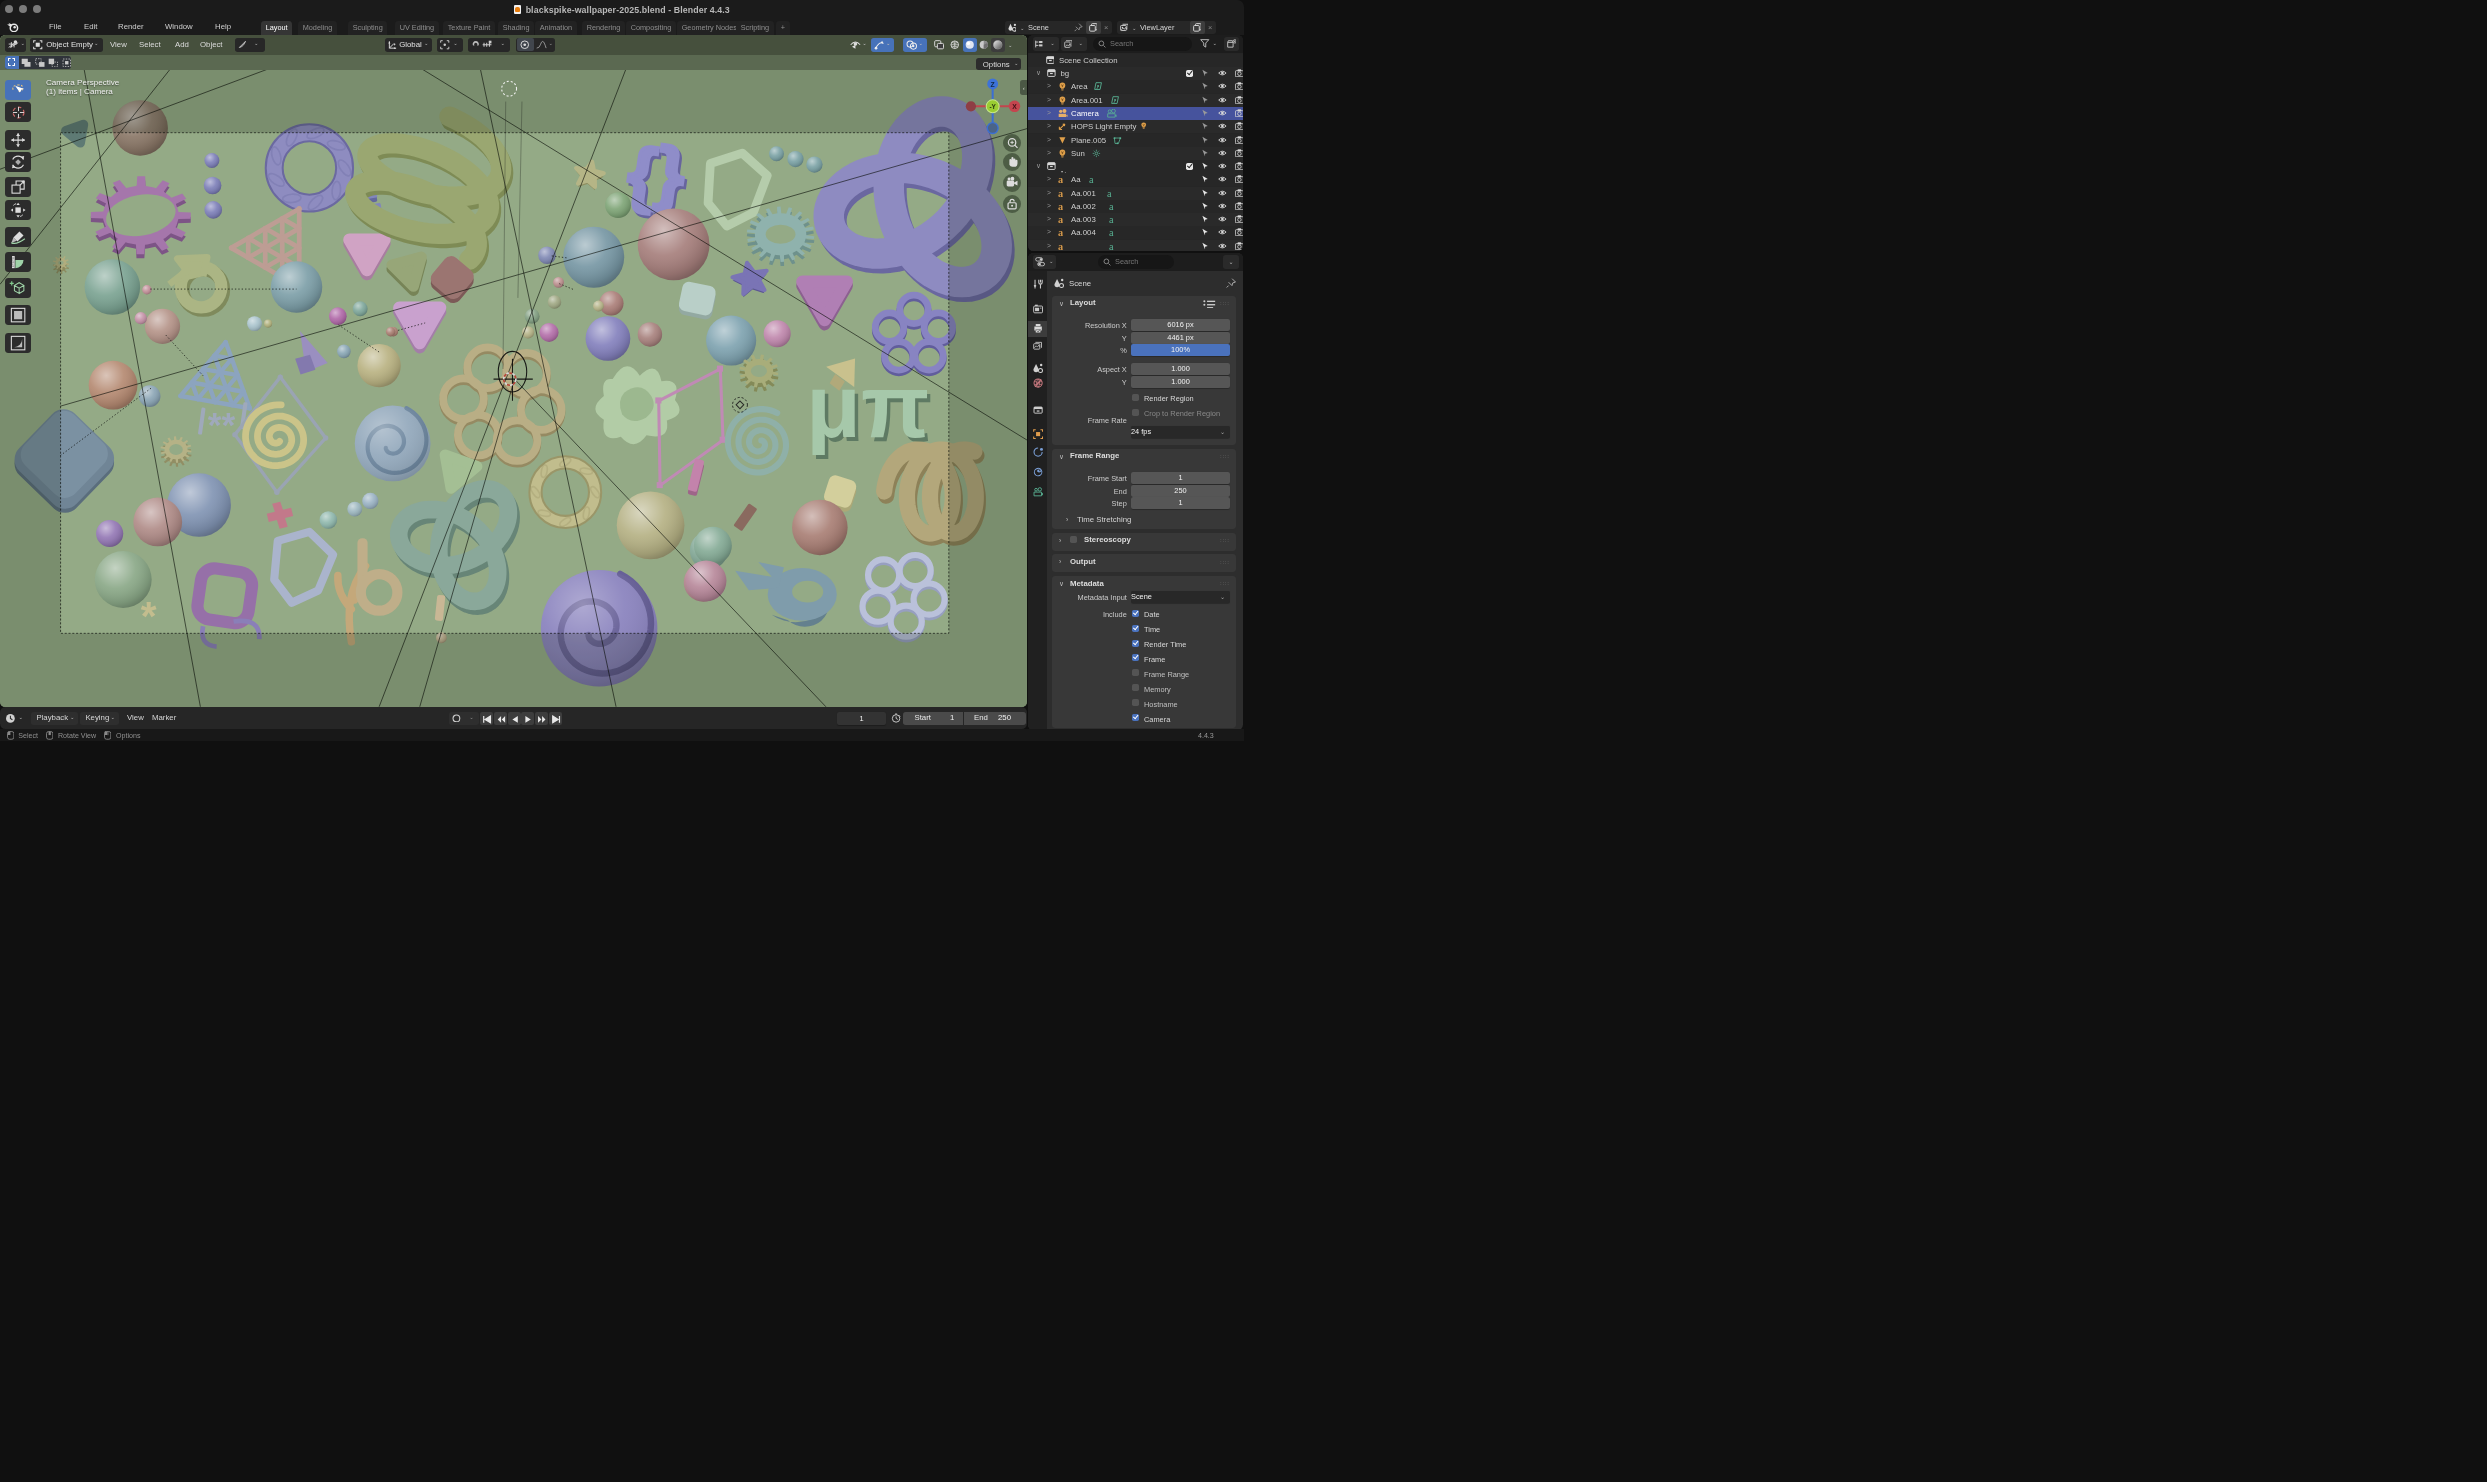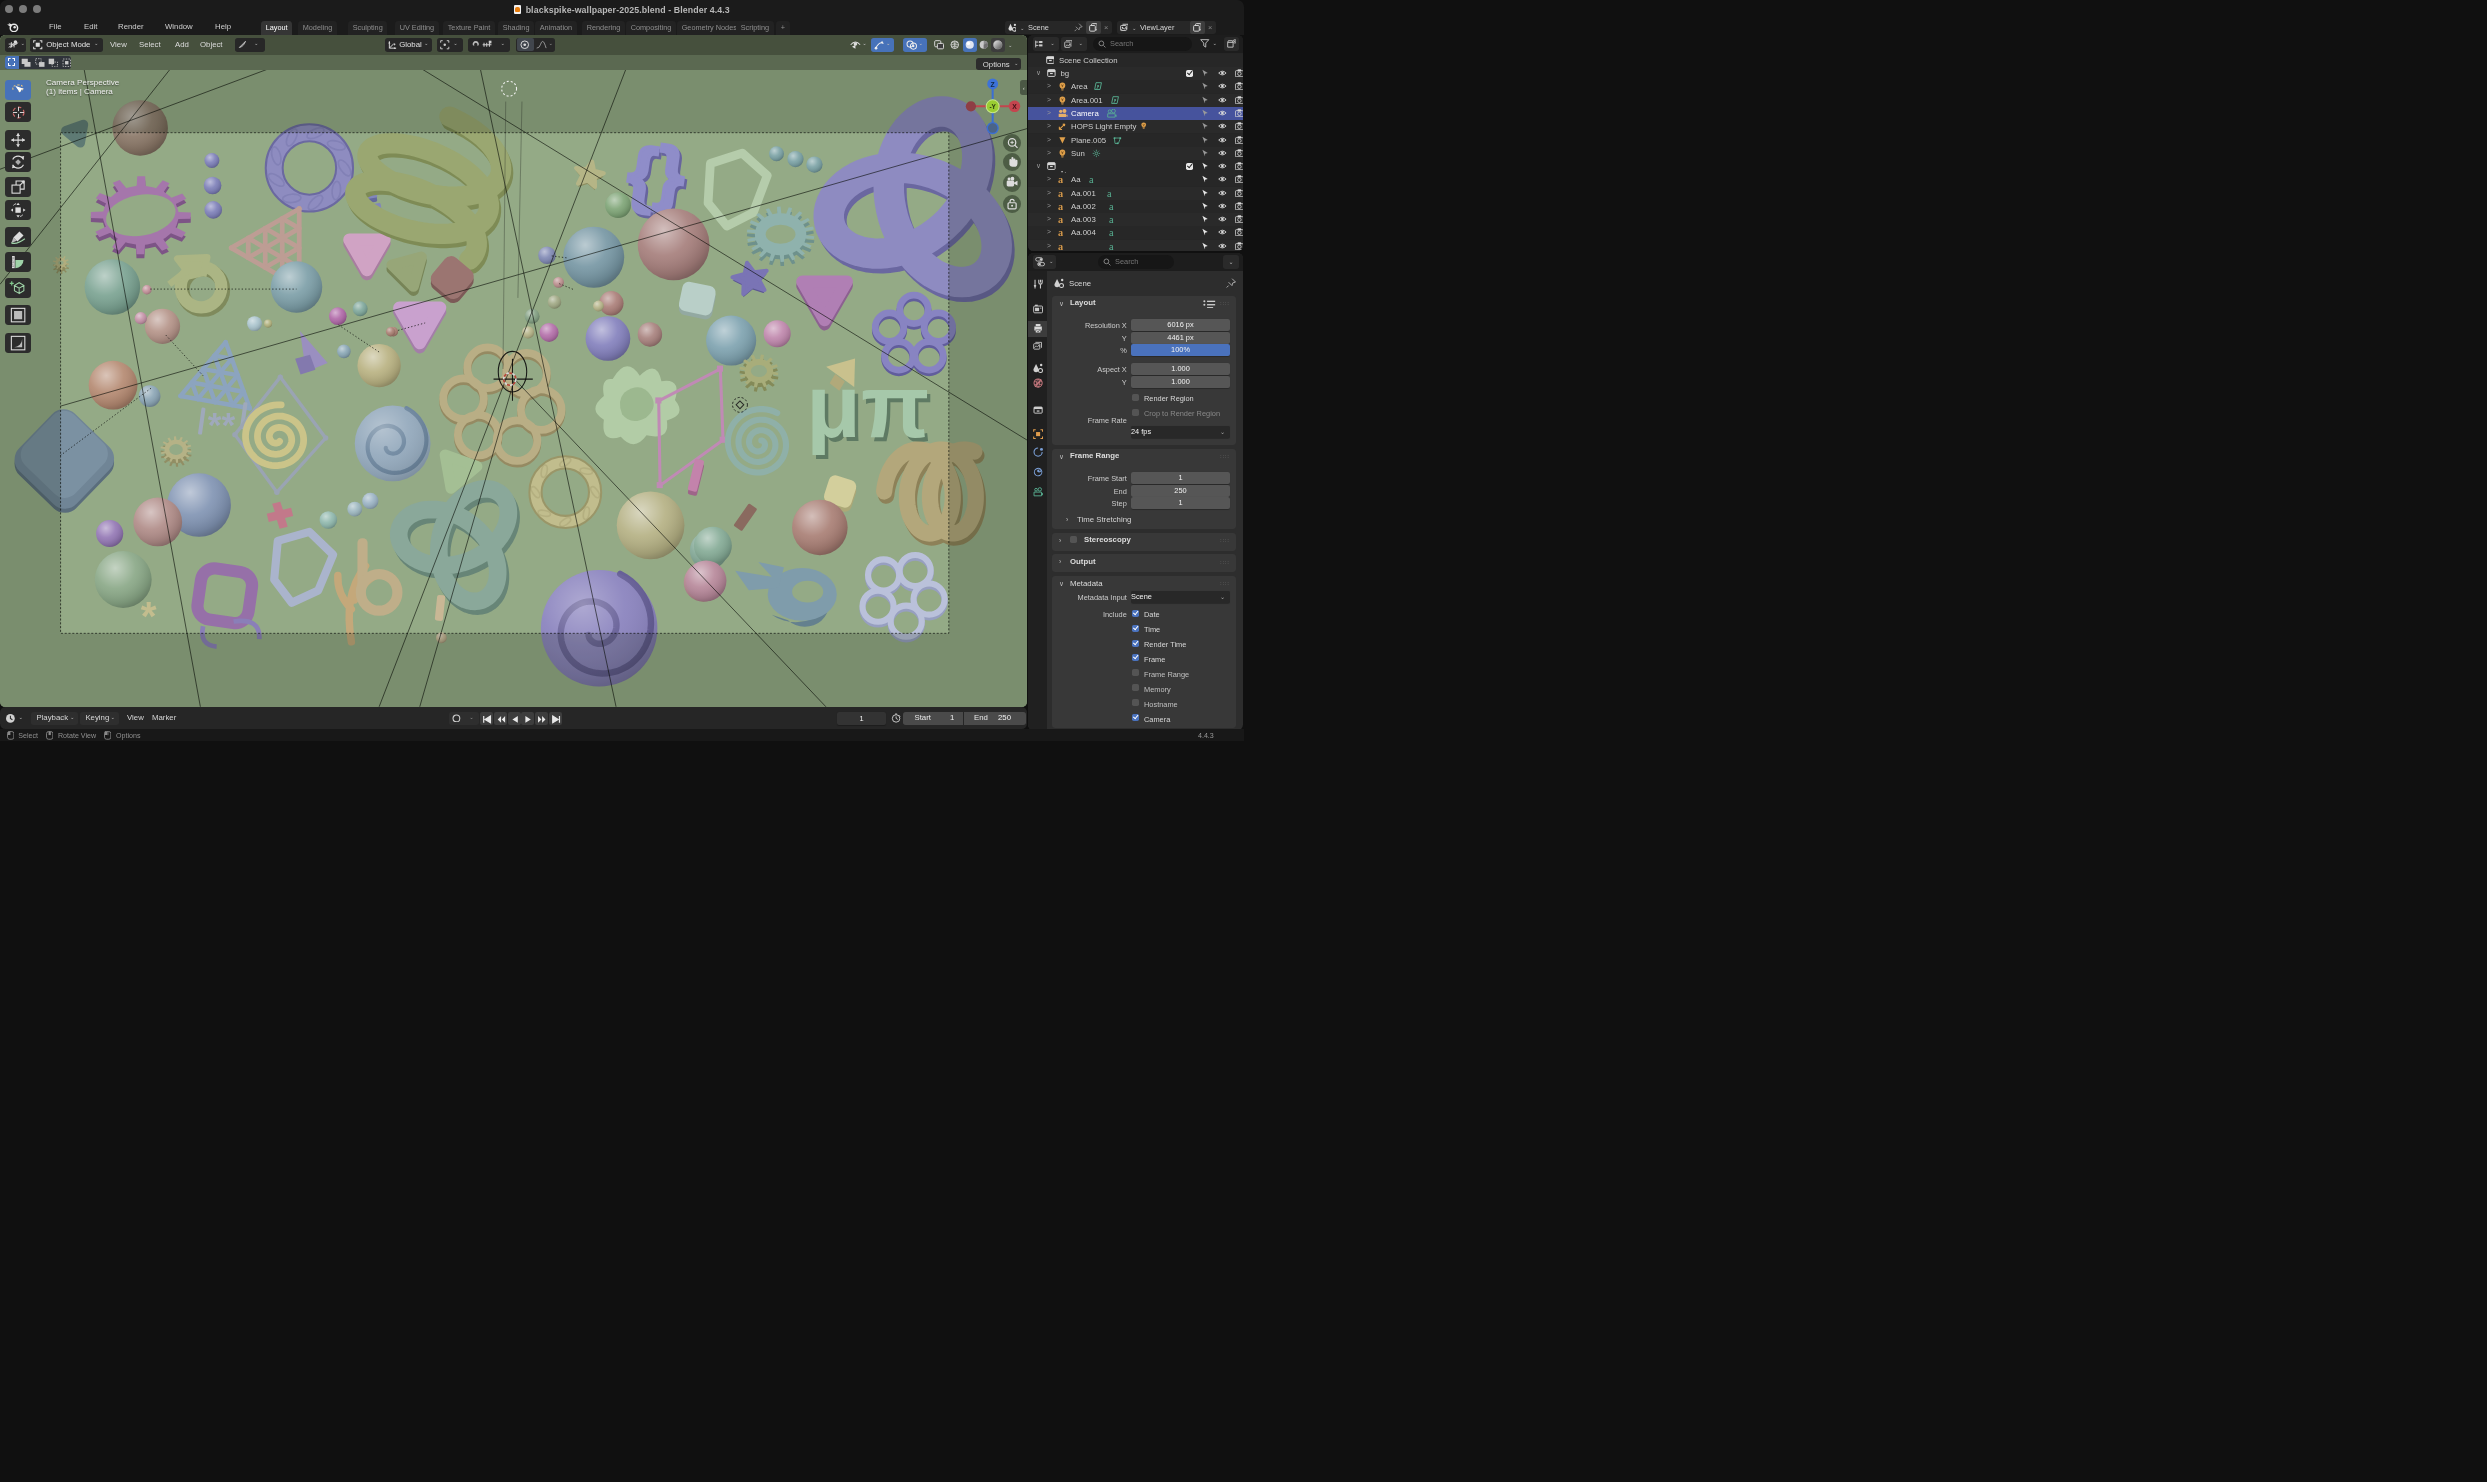--- a/index.html
+++ b/index.html
@@ -443,21 +443,21 @@
           <circle cx="11" cy="3" r="2.6" fill="#ddd"></circle>
           <path d="M5,3 v8 M9,6 v5" stroke="#ddd" stroke-width="1.3"></path>
         </svg>
         <span style="position:absolute;left:15px;top:2.7px;color:#aaa;font-size:5.4px">⌄</span>
       </div>
 <div class="abs" style="left:30px;top:2.7px;width:73px;height:14.2px;background:#272727;border-radius:2.7px">
         <svg style="position:absolute;left:3.4px;top:2.7px" width="9.5" height="9.5" viewBox="0 0 14 14">
           <path d="M1,4 V1 h3 M10,1 h3 v3 M13,10 v3 h-3 M4,13 H1 v-3" stroke="#ddd" stroke-width="1.5" fill="none"></path>
           <rect x="4" y="4" width="6" height="6" fill="#ddd"></rect>
         </svg>
-        <span style="position:absolute;left:16.2px;top:2.4px;color:#e2e2e2;font-size:7.8px">Object Mode</span>
+        <span style="position:absolute;left:16.2px;top:2.4px;color:#e2e2e2;font-size:7.8px">Object Empty</span>
         <span style="position:absolute;left:64px;top:2.7px;color:#aaa;font-size:5.4px">⌄</span>
       </div>
 <div class="abs vtext" style="left:110px;top:4.7px">View</div>
 <div class="abs vtext" style="left:139px;top:4.7px">Select</div>
 <div class="abs vtext" style="left:175px;top:4.7px">Add</div>
 <div class="abs vtext" style="left:200px;top:4.7px">Object</div>
 <div class="abs" style="left:235px;top:2.7px;width:30px;height:14.2px;background:#272727;border-radius:2.7px">
         <svg style="position:absolute;left:3.4px;top:2.7px" width="9.5" height="8.8" viewBox="0 0 14 13">
           <path d="M2,11 L11,2 M2,11 q6,-1 9,-9" stroke="#ccc" stroke-width="1.4" fill="none"></path>
         </svg>
@@ -1266,21 +1266,21 @@
     <div class="abs" style="left:31px;top:284px;color:#bbb;font-size:6.8px">›</div>
     <div class="chk" style="left:42px;top:283px"></div>
     <div class="abs" style="left:56px;top:282px;color:#dcdcdc;font-size:7.8px;font-weight:bold">Stereoscopy</div>
     <div class="abs" style="left:192px;top:283px;color:#777;font-size:6.1px;letter-spacing:0.7px">::::</div>
 <div class="abs" style="left:24.4px;top:301px;width:184px;height:17.6px;background:#383838;border-radius:3.4px"></div>
     <div class="abs" style="left:31px;top:305px;color:#bbb;font-size:6.8px">›</div>
     <div class="abs" style="left:42px;top:304px;color:#dcdcdc;font-size:7.8px;font-weight:bold">Output</div>
     <div class="abs" style="left:192px;top:305px;color:#777;font-size:6.1px;letter-spacing:0.7px">::::</div>
 <div class="abs" style="left:24.4px;top:323px;width:184px;height:152px;background:#383838;border-radius:3.4px"></div>
     <div class="abs" style="left:31px;top:327px;color:#bbb;font-size:6.8px">∨</div>
-    <div class="abs" style="left:42px;top:326px;color:#dcdcdc;font-size:7.8px;font-weight:normal">Metadata</div>
+    <div class="abs" style="left:42px;top:326px;color:#dcdcdc;font-size:7.8px;font-weight:bold">Metadata</div>
     <div class="abs" style="left:192px;top:326px;color:#777;font-size:6.1px;letter-spacing:0.7px">::::</div>
 <div class="plabel" style="left:6.8px;top:340px;width:92px;color:#ccc">Metadata Input</div>
 <div class="field" style="left:103px;top:338px;width:99px;height:12.2px;line-height:12.2px;background:#282828;text-align:left;font-size:7.4px">Scene</div>
 <div class="abs" style="left:192px;top:340px;color:#aaa;font-size:6.1px">⌄</div>
 <div class="plabel" style="left:6.8px;top:357px;width:92px;color:#ccc">Include</div>
 <div class="chk on" style="left:104px;top:357px"></div>
 <div class="abs" style="left:116px;top:357px;color:#d8d8d8">Date</div>
 <div class="chk on" style="left:104px;top:372px"></div>
 <div class="abs" style="left:116px;top:372px;color:#d8d8d8">Time</div>
 <div class="chk on" style="left:104px;top:387px"></div>

